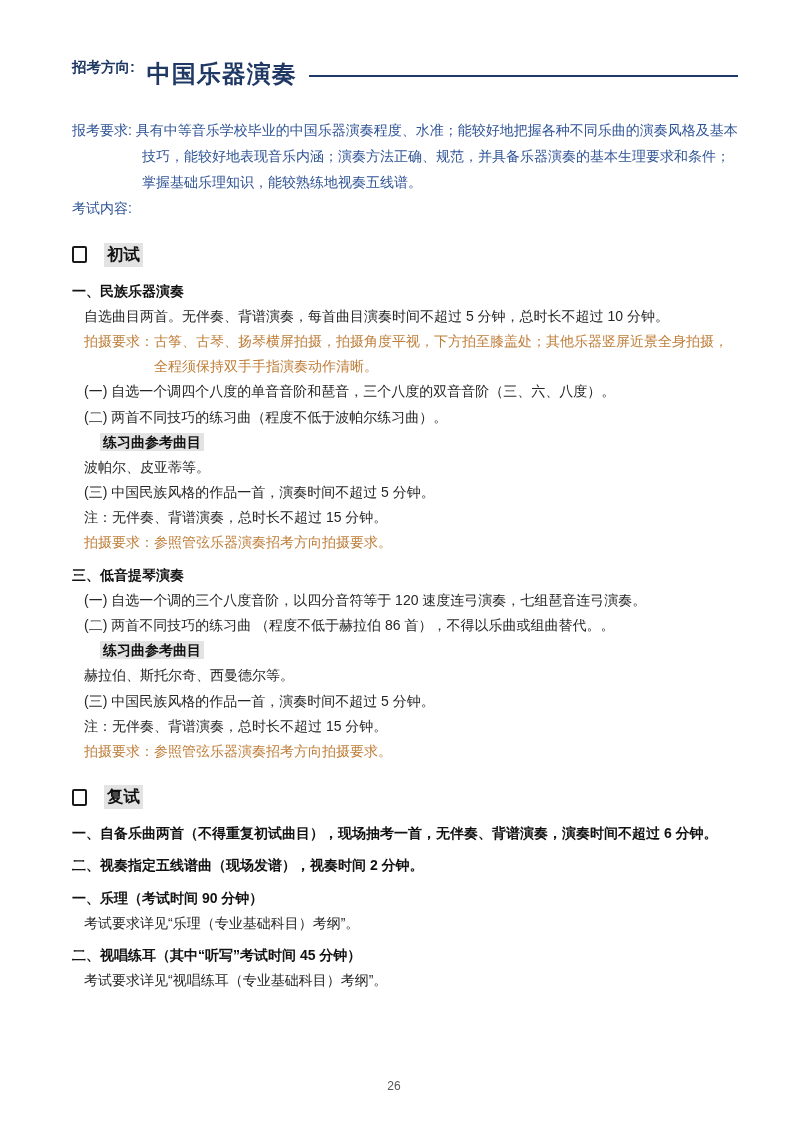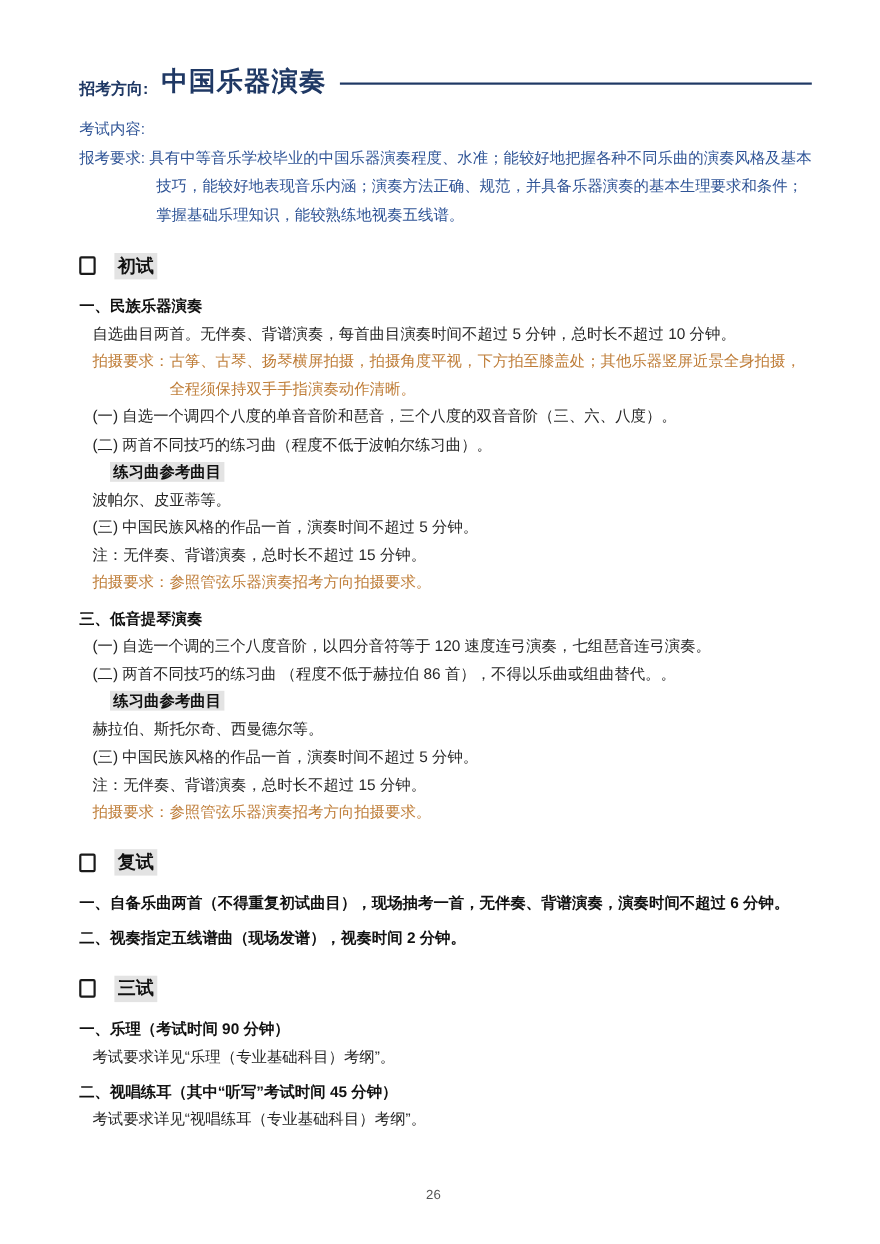--- a/index.html
+++ b/index.html
@@ -7,21 +7,21 @@
     --highlight:#E3E3E3; --text:#262626; --muted:#555555;
   }
   html,body{margin:0;padding:0;background:#ffffff;}
   .page{
     width:800px;height:1131px;box-sizing:border-box;
     padding:58px 62px 0 72px;position:relative;background:#fff;
     font-family:"Liberation Sans", sans-serif;
     font-size:14px;color:var(--text);
   }
   
-  .doc-header{display:flex;align-items:flex-end;gap:12px;margin-bottom:15px;}
+  .doc-header{display:flex;align-items:flex-start;gap:12px;margin-bottom:28px;}
   .hdr-label{color:var(--navy);font-weight:bold;font-size:14.5px;white-space:nowrap;}
   .hdr-title{color:var(--navy);font-weight:bold;font-size:24px;letter-spacing:1px;white-space:nowrap;}
   .hdr-rule{flex:1;height:2px;background:var(--navy);align-self:center;transform:translateY(2px);}
   
   .blue-para{color:var(--blue);line-height:1.85;margin:0;}
   .hang70{padding-left:70px;text-indent:-70px;}
   
   .round-heading{display:flex;align-items:center;gap:17px;margin:21px 0 12px;
     font-size:16.5px;font-weight:bold;color:#111;}
   .cbx{width:11px;height:13px;border:2px solid #1a1a1a;border-radius:2px;
@@ -42,22 +42,22 @@
 <body>
 
 <div class="page">
 
   <div class="doc-header">
     <span class="hdr-label">招考方向:</span>
     <span class="hdr-title">中国乐器演奏</span>
     <span class="hdr-rule"></span>
   </div>
 
+  <p class="blue-para hang70"><span>报考要求:</span> <span>具有中等音乐学校毕业的中国乐器演奏程度、水准；能较好地把握各种不同乐曲的演奏风格及基本技巧，能较好地表现音乐内涵；演奏方法正确、规范，并具备乐器演奏的基本生理要求和条件；掌握基础乐理知识，能较熟练地视奏五线谱。</span></p>
   <p class="blue-para">考试内容:</p>
-  <p class="blue-para hang70"><span>报考要求:</span> <span>具有中等音乐学校毕业的中国乐器演奏程度、水准；能较好地把握各种不同乐曲的演奏风格及基本技巧，能较好地表现音乐内涵；演奏方法正确、规范，并具备乐器演奏的基本生理要求和条件；掌握基础乐理知识，能较熟练地视奏五线谱。</span></p>
 
   <div>
     <div class="round-heading">
       <span class="cbx"></span>
       <span class="hl">初试</span>
     </div>
 
     <p class="item-head"><span>一、</span><span>民族乐器演奏</span></p>
     <p class="line ind">自选曲目两首。无伴奏、背谱演奏，每首曲目演奏时间不超过 5 分钟，总时长不超过 10 分钟。</p>
     <p class="line ind orange hang70"><span>拍摄要求：</span><span>古筝、古琴、扬琴横屏拍摄，拍摄角度平视，下方拍至膝盖处；其他乐器竖屏近景全身拍摄，全程须保持双手手指演奏动作清晰。</span></p>
@@ -83,24 +83,20 @@
   <div>
     <div class="round-heading">
       <span class="cbx"></span>
       <span class="hl">复试</span>
     </div>
     <p class="item-head"><span>一、</span><span>自备乐曲两首（不得重复初试曲目），现场抽考一首，无伴奏、背谱演奏，演奏时间不超过 6 分钟。</span></p>
     <p class="item-head"><span>二、</span><span>视奏指定五线谱曲（现场发谱），视奏时间 2 分钟。</span></p>
   </div>
 
   <div>
-    <div class="round-heading">
-      <span class="cbx"></span>
-      <span class="hl">三试</span>
-    </div>
     <p class="item-head"><span>一、</span><span>乐理（考试时间 90 分钟）</span></p>
     <p class="line ind">考试要求详见“乐理（专业基础科目）考纲”。</p>
     <p class="item-head"><span>二、</span><span>视唱练耳（其中“听写”考试时间 45 分钟）</span></p>
     <p class="line ind">考试要求详见“视唱练耳（专业基础科目）考纲”。</p>
   </div>
 
   <div class="page-footer">26</div>
 
 </div>
 

